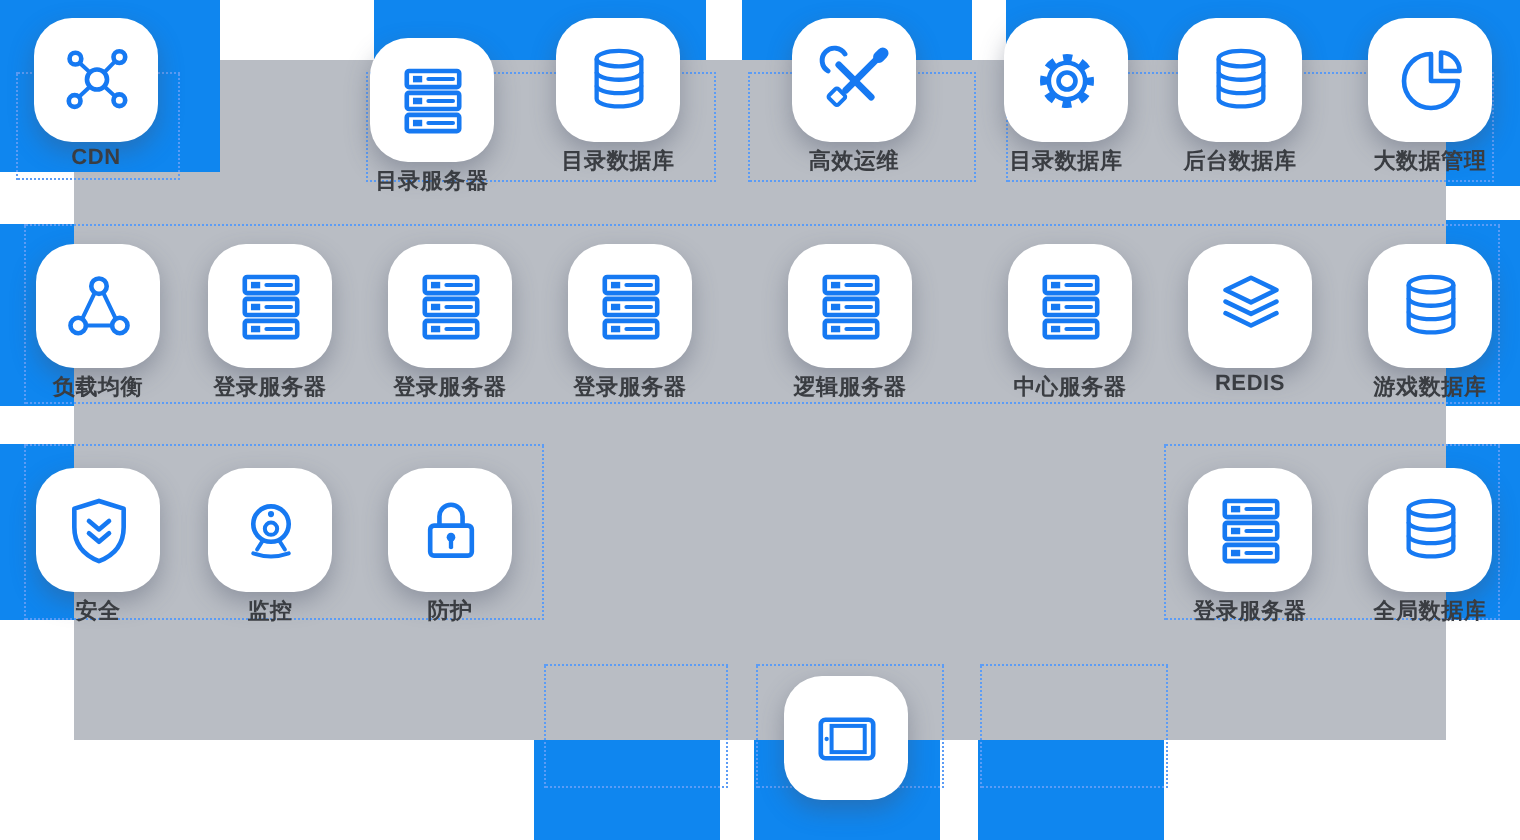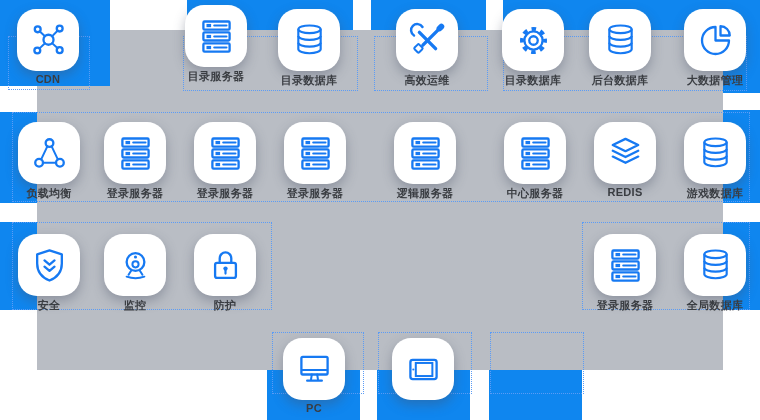--- a/index.html
+++ b/index.html
@@ -182,21 +182,21 @@
   <div class="node" style="left:17px;top:9px">
     <div class="tile">
         <span>
           <svg viewBox="0 0 48 48">
             <use href="#i-cdn"></use>
           </svg>
         </span>
       </div>
     <div class="nlabel">CDN</div>
   </div>
-  <div class="node" style="left:185px;top:5px">
+  <div class="node" style="left:185px;top:19px">
     <div class="tile">
         <span>
           <svg viewBox="0 0 48 48">
             <use href="#i-srv"></use>
           </svg>
         </span>
       </div>
     <div class="nlabel">目录服务器</div>
   </div>
   <div class="node" style="left:278px;top:9px">
@@ -375,30 +375,20 @@
     <div class="tile">
         <span>
           <svg viewBox="0 0 48 48">
             <use href="#i-db"></use>
           </svg>
         </span>
       </div>
     <div class="nlabel">全局数据库</div>
   </div>
 
-  <div class="node" style="left:283px;top:338px">
-    <div class="tile">
-        <span>
-          <svg viewBox="0 0 48 48">
-            <use href="#i-pc"></use>
-          </svg>
-        </span>
-      </div>
-    <div class="nlabel">PC</div>
-  </div>
   <div class="node" style="left:392px;top:338px">
     <div class="tile">
         <span>
           <svg viewBox="0 0 48 48">
             <use href="#i-pad"></use>
           </svg>
         </span>
       </div>
   </div>
 

